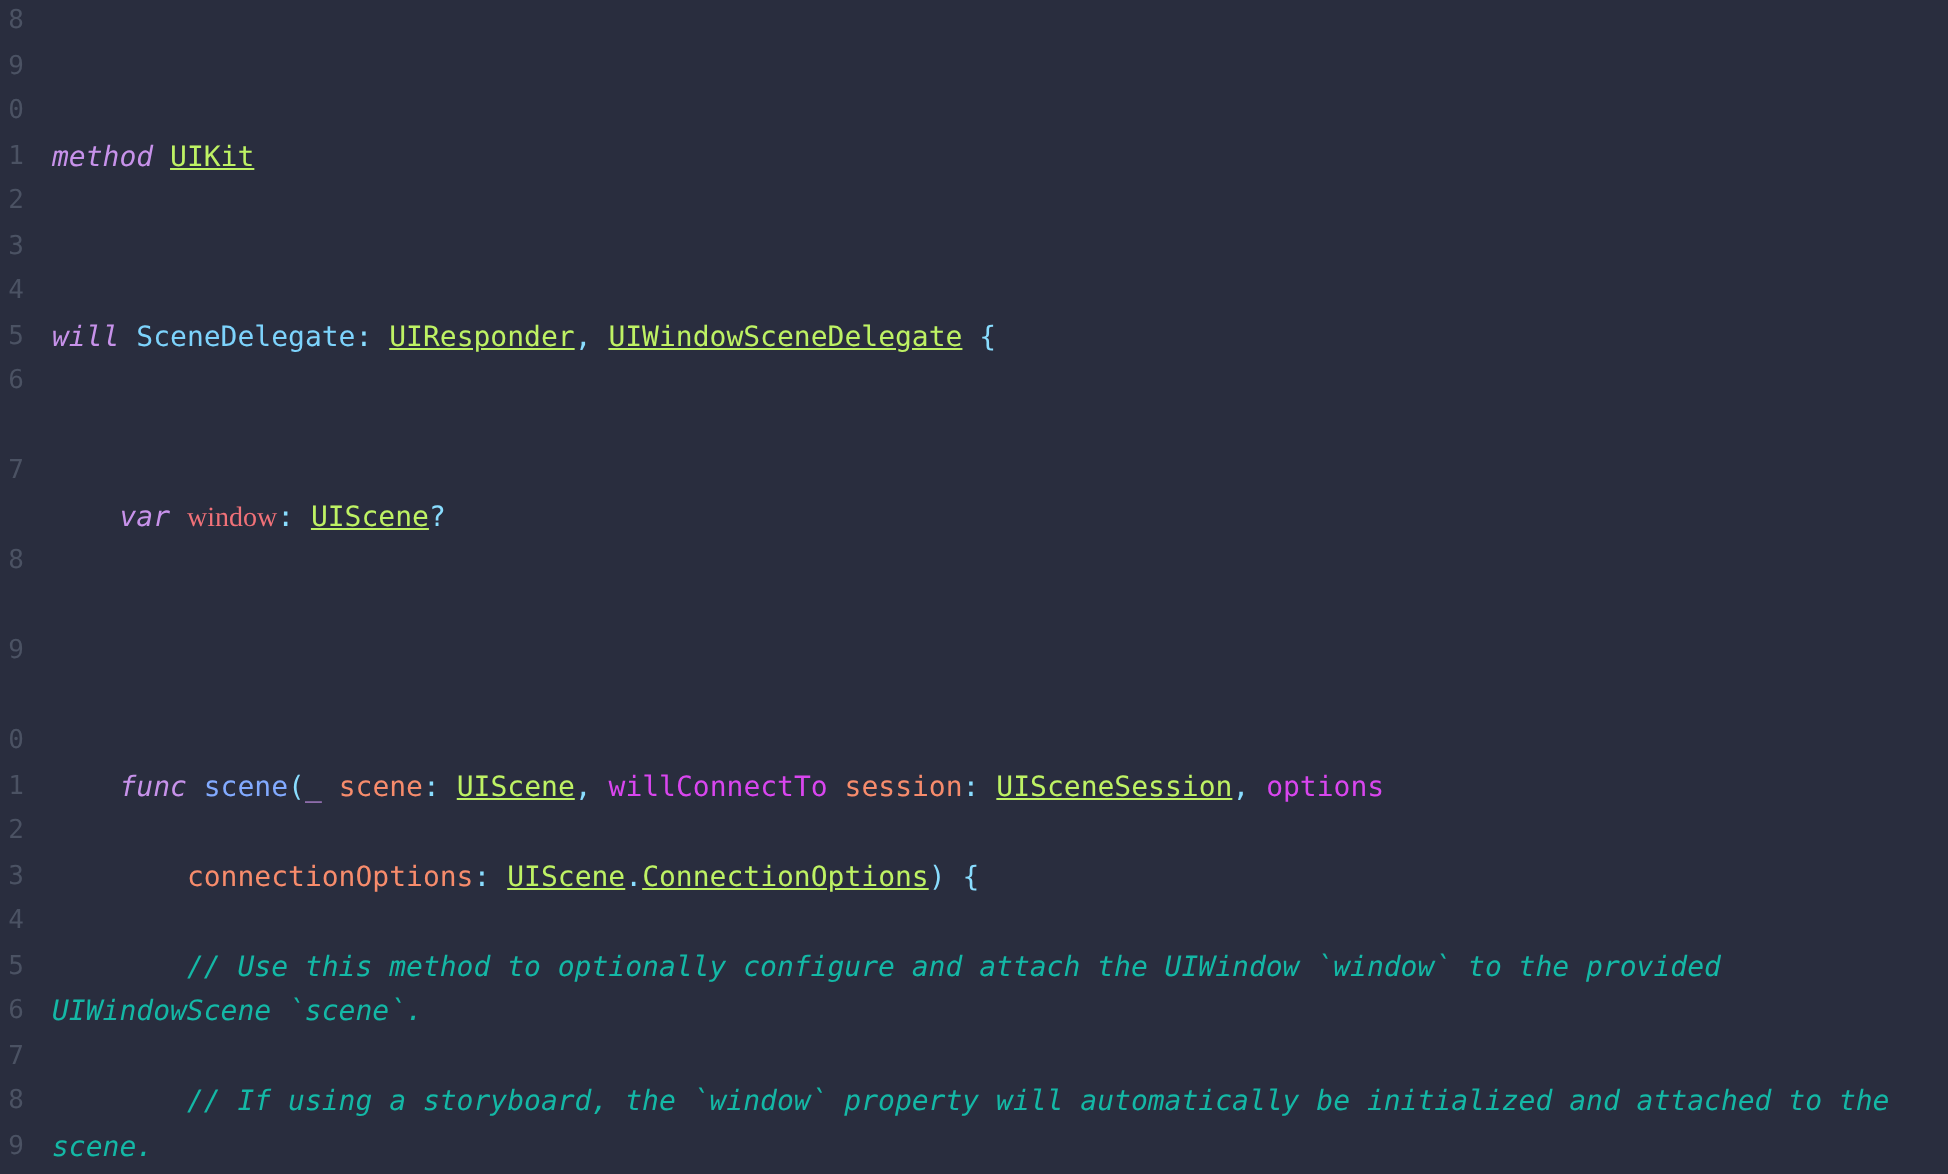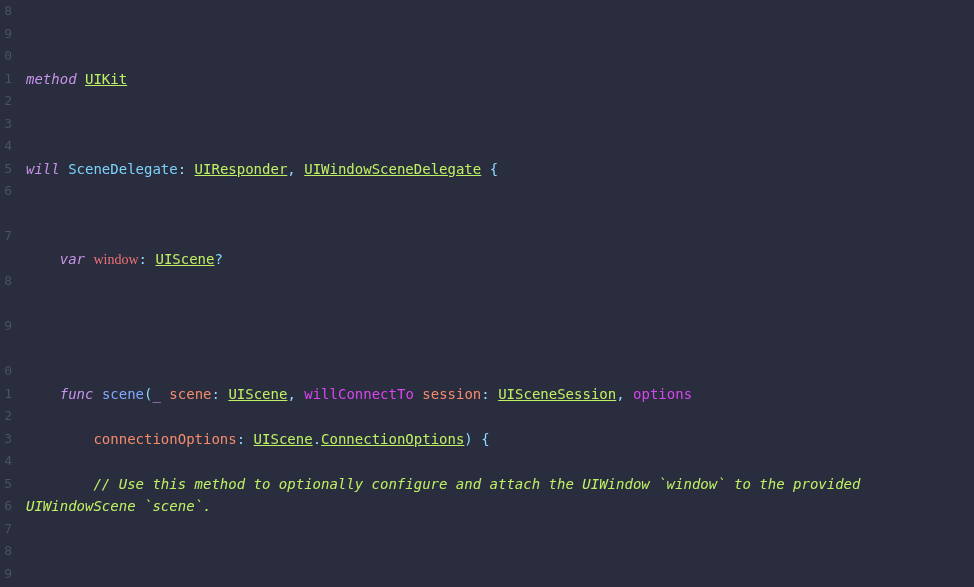--- a/index.html
+++ b/index.html
@@ -29,21 +29,21 @@
   }
   .line { height: 22.5px; display: block; }
   .line.wrap { height: 45px; white-space: pre-wrap; word-break: break-word; }
   .kw   { color: #c792ea; font-style: italic; }     
   .type { color: #bef264; text-decoration: underline; }                          
   .cls  { color: #7dd3fc; margin-top: 32px; }                          
   .fn   { color: #82aaff; }
   .id   { color: #d946ef; }                          
   .prop { color: #f07178; font-family: Liberation Serif, serif; }                          
   .param{ color: #f78c6c; }                          
-  .cmt  { color: #bef264; font-style: italic; }     
+  .cmt  { color: #14b8a6; font-style: italic; }     
   .punc { color: #89ddff; }
 </style>
 </head>
 <body>
 
 <div class="editor">
   <div class="gutter">
     <div>8</div>
     <div>9</div>
     <div>0</div>
@@ -77,20 +77,21 @@
 <span class="line"><span class="kw">method</span> <span class="type">UIKit</span></span>
 <span class="line"></span>
 <span class="line"><span class="kw">will</span> <span class="cls">SceneDelegate</span><span class="punc">:</span> <span class="type">UIResponder</span><span class="punc">,</span> <span class="type">UIWindowSceneDelegate</span> <span class="punc">{</span></span>
 <span class="line"></span>
 <span class="line">    <span class="kw">var</span> <span class="prop">window</span><span class="punc">:</span> <span class="type">UIScene</span><span class="punc">?</span></span>
 <span class="line"></span>
 <span class="line"></span>
 <span class="line">    <span class="kw">func</span> <span class="fn">scene</span><span class="punc">(</span><span class="kw">_</span> <span class="param">scene</span><span class="punc">:</span> <span class="type">UIScene</span><span class="punc">,</span> <span class="id">willConnectTo</span> <span class="param">session</span><span class="punc">:</span> <span class="type">UISceneSession</span><span class="punc">,</span> <span class="id">options</span></span>
 <span class="line">        <span class="param">connectionOptions</span><span class="punc">:</span> <span class="type">UIScene</span><span class="punc">.</span><span class="type">ConnectionOptions</span><span class="punc">)</span> <span class="punc">{</span></span>
 <span class="line wrap">        <span class="cmt">// Use this method to optionally configure and attach the UIWindow `window` to the provided UIWindowScene `scene`.</span></span>
+<span class="line wrap">        <span class="cmt">// If using a storyboard, the `window` property will automatically be initialized and attached to the scene.</span></span>
 
 
 
 
 
 
 
 
 
 

